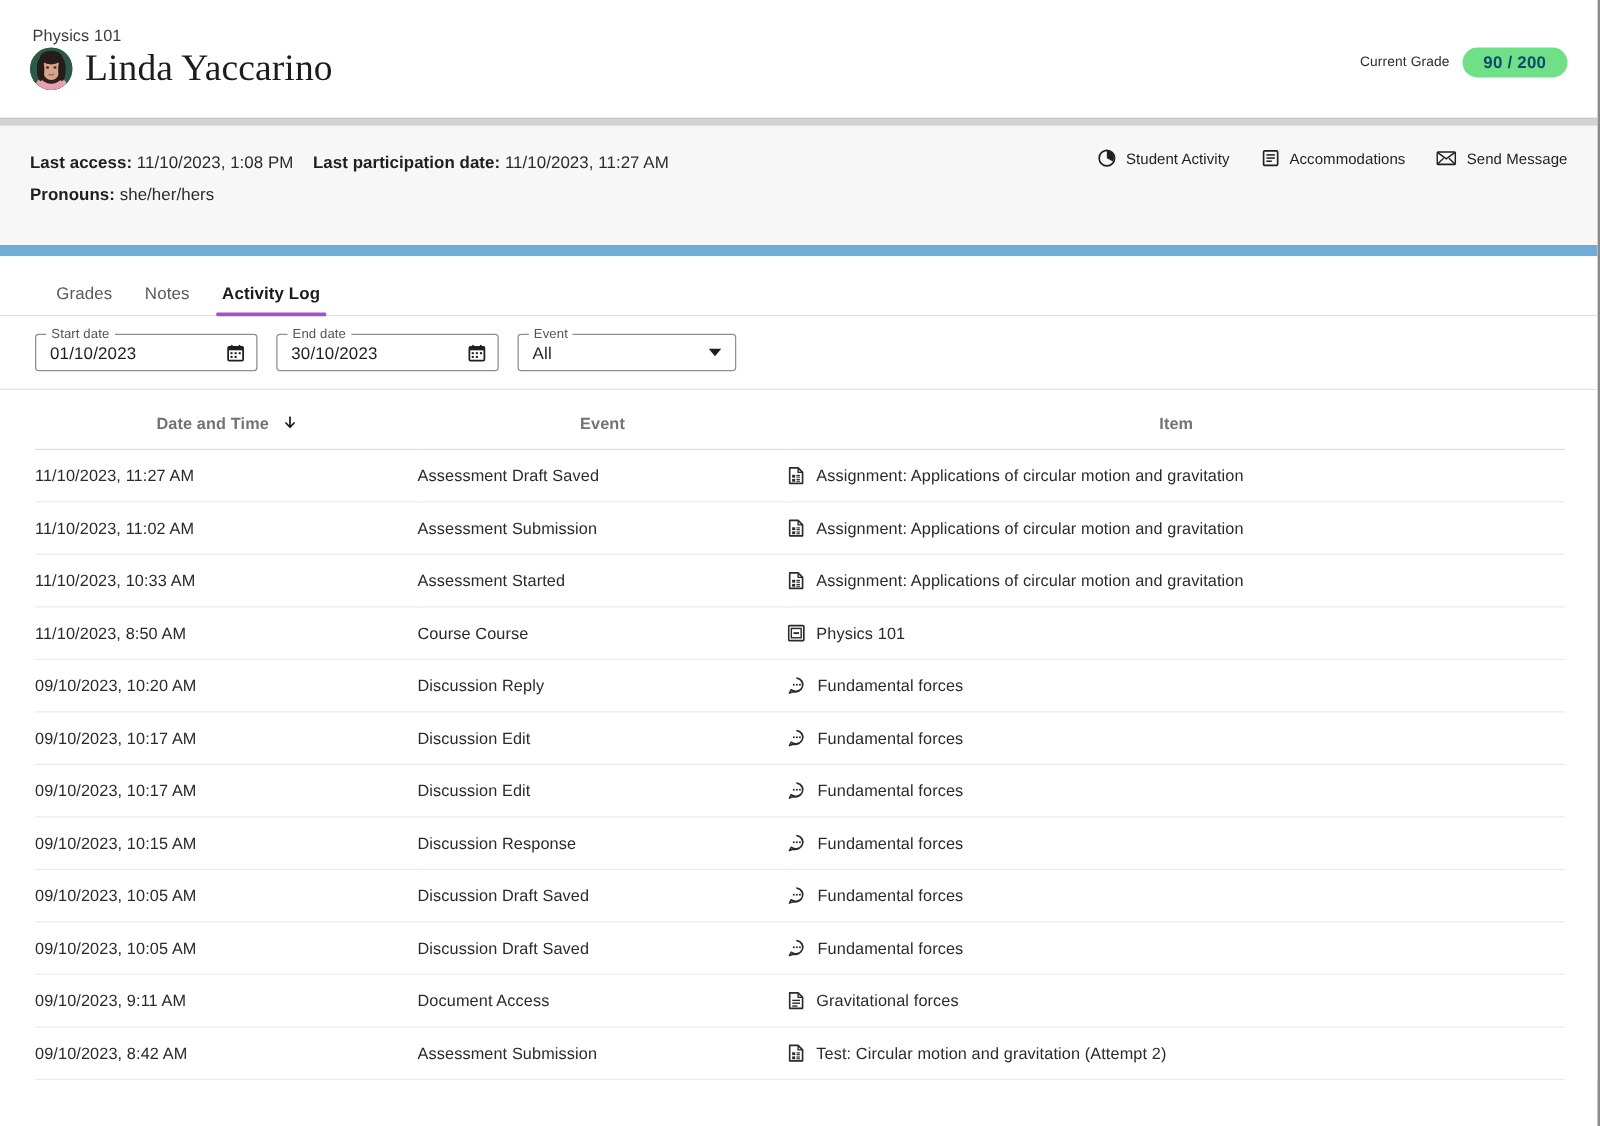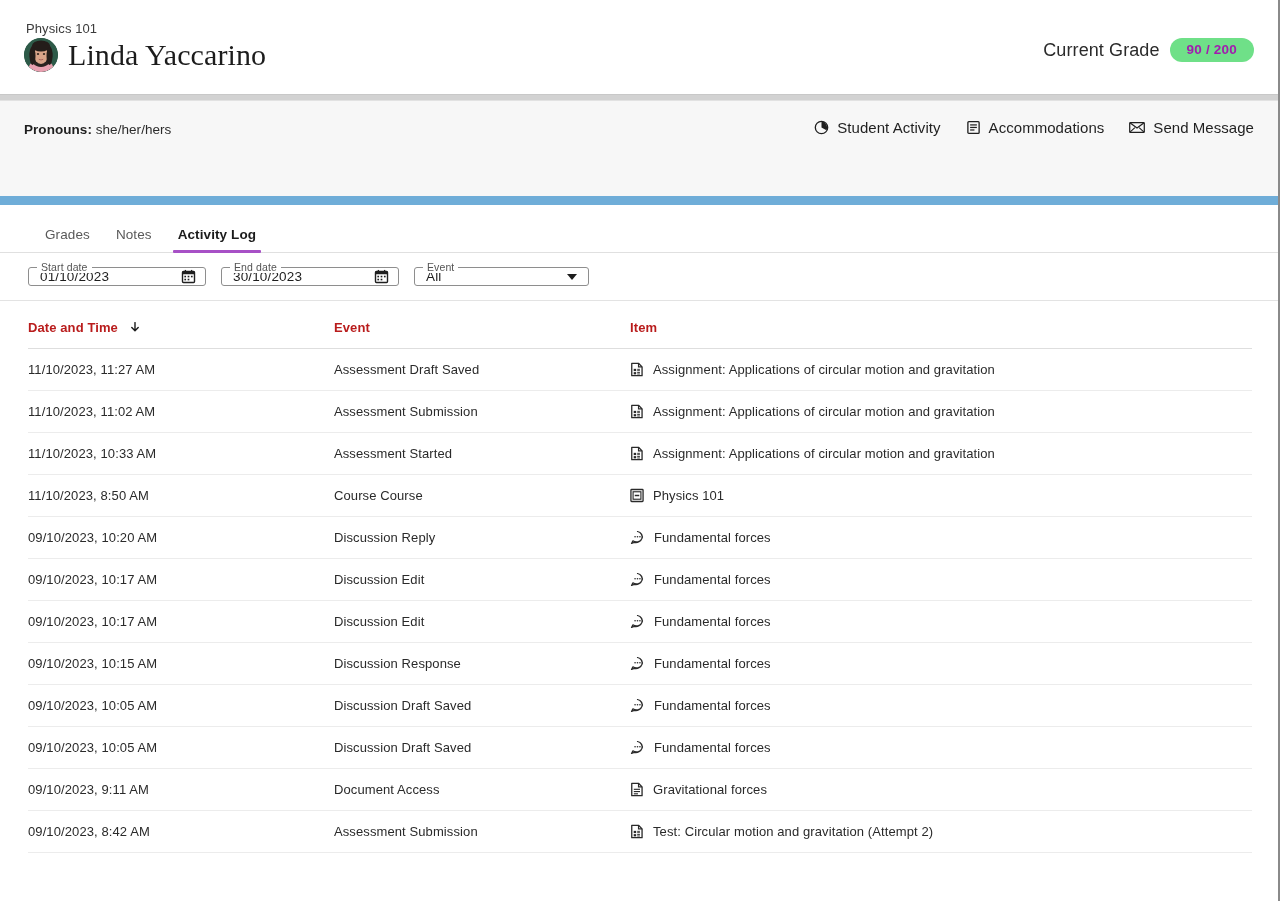--- a/index.html
+++ b/index.html
@@ -72,27 +72,27 @@
   }
 
   .header-right {
     margin-left: auto;
     display: flex;
     align-items: center;
     padding-top: 38px;
     gap: 10px;
   }
   .grade-label {
-    font-size: 18px;
+    font-size: 11px;
     color: #2b2b2b;
     letter-spacing: .1px;
   }
   .grade-badge {
     background: #6fe088;
-    color: #a21caf;
+    color: #0c4a6e;
     font-size: 13.5px;
     font-weight: 600;
     border-radius: 12px;
     padding: 4px 17px 5px 17px;
     line-height: 15px;
     letter-spacing: .2px;
   }
 
   .header-divider {
     height: 7px;
@@ -122,21 +122,21 @@
   .info-actions {
     display: flex;
     align-items: flex-start;
     gap: 25px;
     padding-top: 2px;
   }
   .action {
     display: flex;
     align-items: center;
     gap: 8px;
-    font-size: 15px;
+    font-size: 12px;
     color: #1f1f1f;
     cursor: pointer;
     letter-spacing: .05px;
     white-space: nowrap;
   }
   .action svg { display: block; flex: 0 0 auto; }
 
   .blue-bar {
     height: 9px;
     background: #6fadd8;
@@ -179,21 +179,21 @@
     background: #fff;
     padding: 14px 0 14px 28px;
     display: flex;
     align-items: center;
     gap: 15px;
     border-bottom: 1px solid #e3e3e3;
   }
 
   .field {
     position: relative;
-    height: 19px;
+    height: 30px;
     border: 1px solid #8e8e8e;
     border-radius: 3px;
     background: #fff;
     display: flex;
     align-items: center;
     padding: 0 9px 0 11px;
   }
   .field.date { width: 178px; }
   .field.select { width: 175px; }
   .field-legend {
@@ -231,24 +231,24 @@
     background: #fff;
     padding: 0 0 0 0;
   }
   table.log {
     width: 1224px;
     margin-left: 28px;
     border-collapse: collapse;
     table-layout: fixed;
   }
   table.log th {
-    text-align: left;
+    text-align: center;
     font-size: 13px;
     font-weight: 700;
-    color: #b91c1c;
+    color: #737373;
     padding: 19px 0 13px 0;
     border-bottom: 1px solid #dedede;
     letter-spacing: .1px;
   }
   table.log td {
     font-size: 13px;
     color: #2a2a2a;
     padding: 13px 0 13px 0;
     border-bottom: 1px solid #ececec;
     letter-spacing: .1px;
@@ -312,20 +312,27 @@
       <span class="grade-label">Current Grade</span>
       <span class="grade-badge">90 / 200</span>
     </div>
   </div>
 
   <div class="header-divider"></div>
 
   <div class="info-panel">
     <div class="info-left">
       <div class="info-line">
+        <b>Last access:</b>
+        <span>11/10/2023, 1:08 PM</span>
+        <span class="sep"></span>
+        <b>Last participation date:</b>
+        <span>11/10/2023, 11:27 AM</span>
+      </div>
+      <div class="info-line">
         <b>Pronouns:</b>
         <span>she/her/hers</span>
       </div>
     </div>
 
     <div class="info-actions">
       <div class="action">
         <span>
           <svg width="15" height="15" viewBox="0 0 16 16">
             <circle cx="8" cy="8" r="6.6" fill="none" stroke="#1f1f1f" stroke-width="1.4"></circle>

